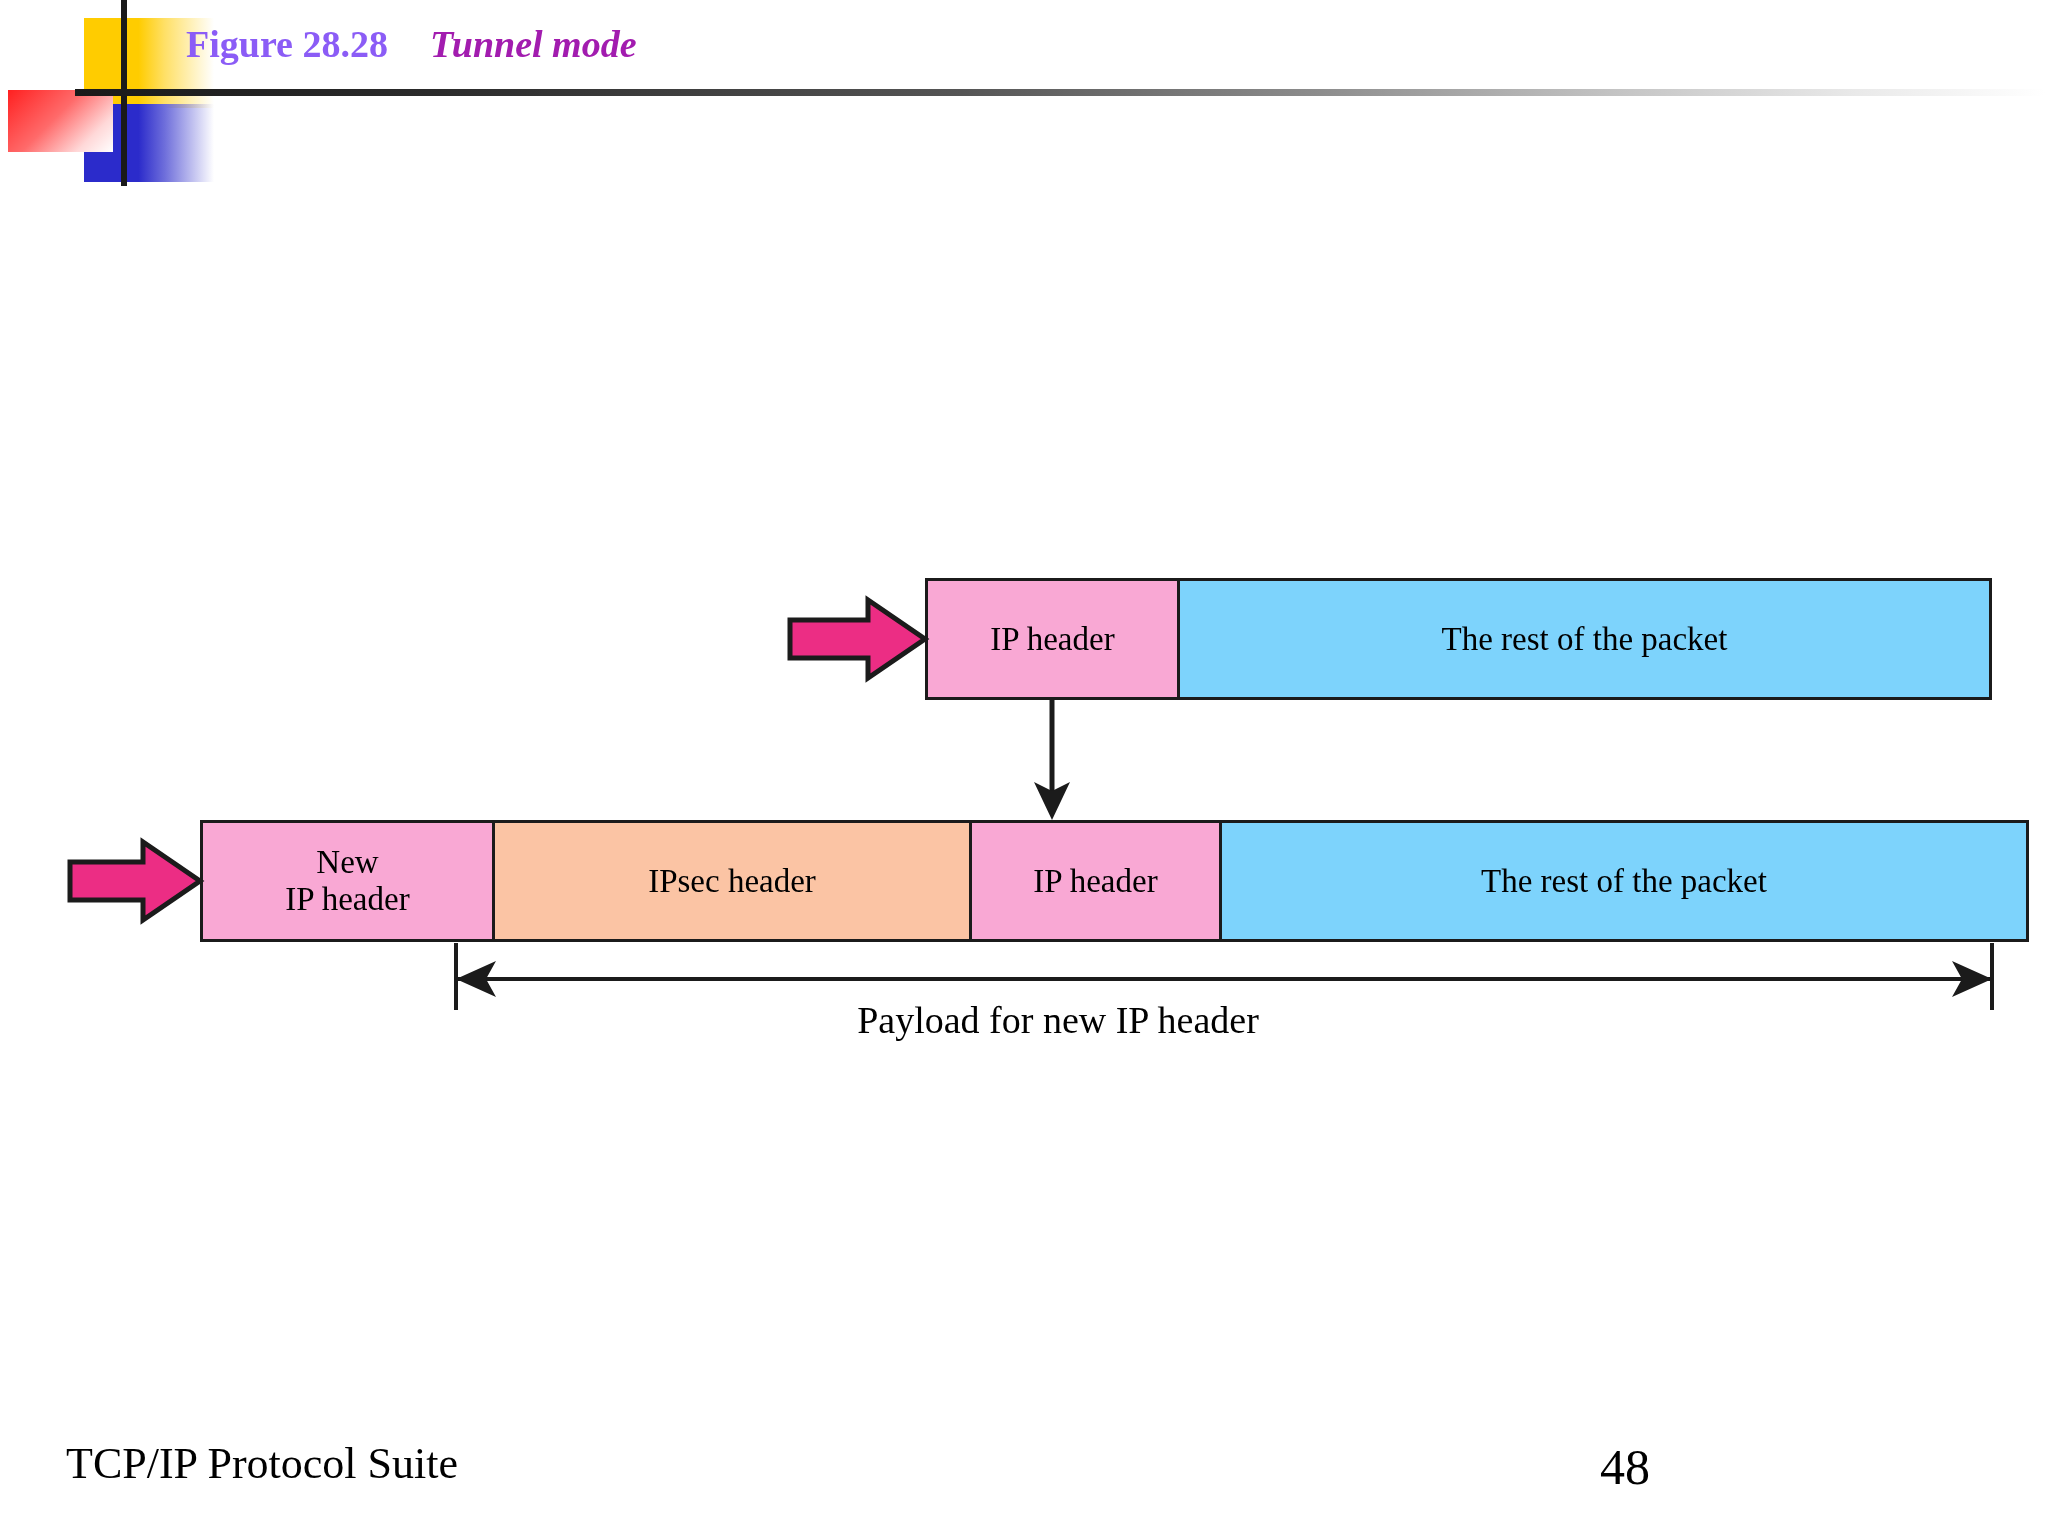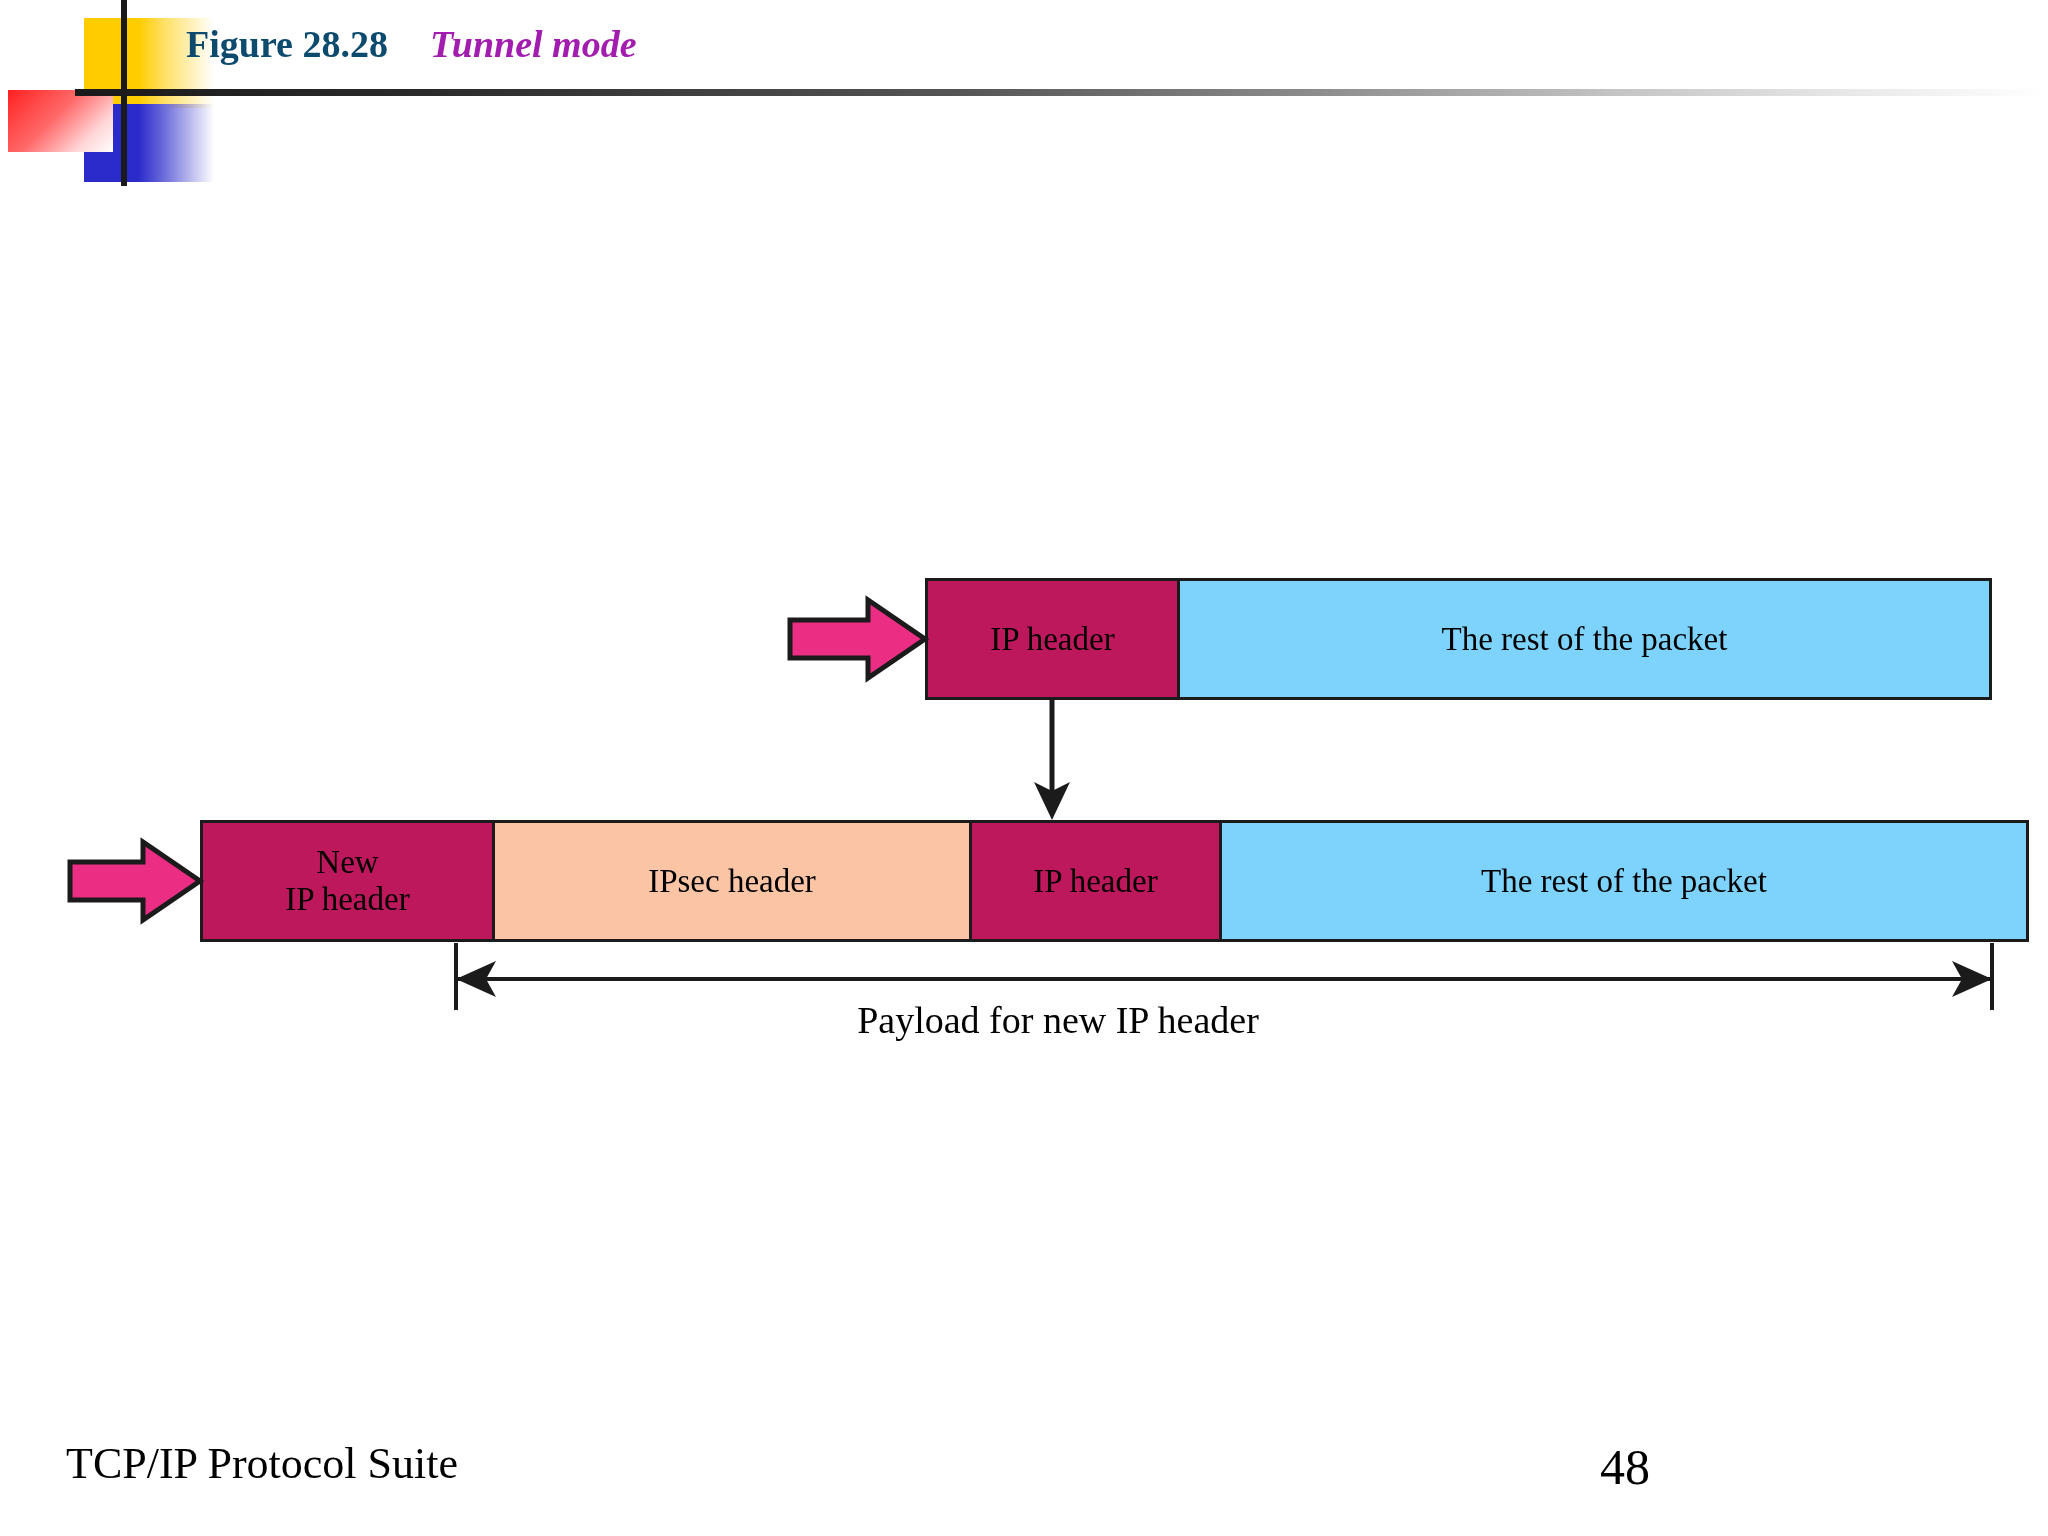--- a/index.html
+++ b/index.html
@@ -38,42 +38,42 @@
   .logo-hline {
     position: absolute; left: 75px; top: 89px; width: 60px; height: 7px;
     background: #1a1a1a;
   }
 
   
   #figure-title {
     position: absolute; left: 186px; top: 22px;
     font-size: 38px; font-weight: bold; white-space: nowrap;
   }
-  #figure-title .fig-num { color: #0c4a6e; font-style: normal; }
+  #figure-title .fig-num { color: #8b5cf6; font-style: normal; }
   #figure-title .fig-name { color: #a21caf; font-style: italic; margin-left: 42px; }
 
   #header-rule {
     position: absolute; left: 75px; top: 89px; width: 1970px; height: 7px;
     background: linear-gradient(to right, #1a1a1a 0%, #2b2b2b 18%, #555555 45%,
                 #8c8c8c 63%, #c3c3c3 78%, #e8e8e8 90%, rgba(255,255,255,0) 100%);
   }
 
   
   #diagram { position: absolute; left: 0; top: 0; width: 2048px; height: 1536px; }
 
   .packet-row { position: absolute; display: flex; }
   .cell {
     box-sizing: border-box;
     border: 3px solid #1b1b1b;
     display: flex; align-items: center; justify-content: center;
     font-size: 33px; line-height: 1.12; text-align: center;
     white-space: pre-line;
   }
   .cell + .cell { border-left-width: 3px; margin-left: -3px; }
-  .cell.cyan  { background: #be185d; }
+  .cell.cyan  { background: #f9a8d4; }
   .cell.peach { background: #FBC4A4; }
   .cell.white { background: #7dd3fc; }
 
   
   #row-top { left: 925px; top: 578px; }
   #row-top .c-ipheader { width: 255px; height: 122px; }
   #row-top .c-rest     { width: 815px; height: 122px; }
 
   
   #row-bottom { left: 200px; top: 820px; }

